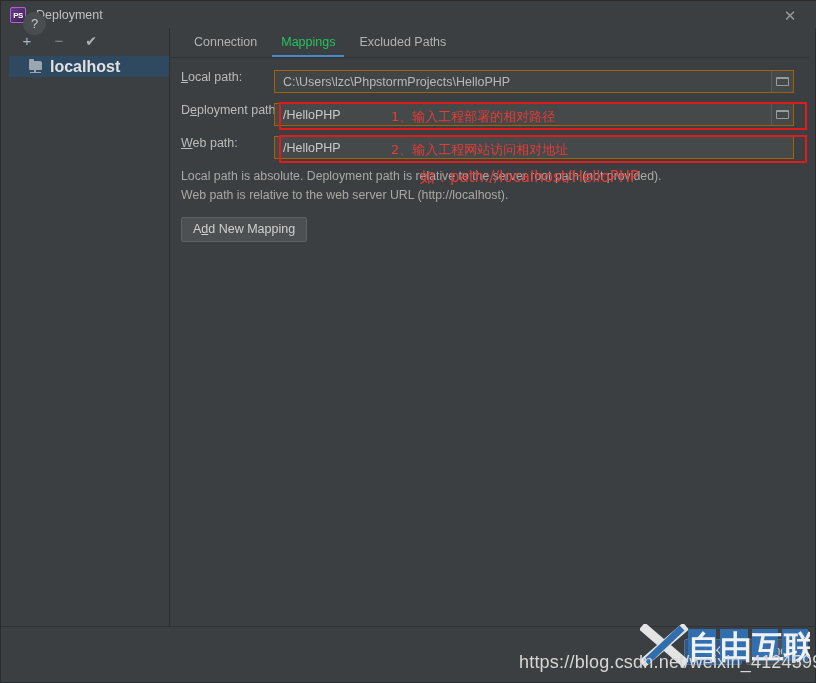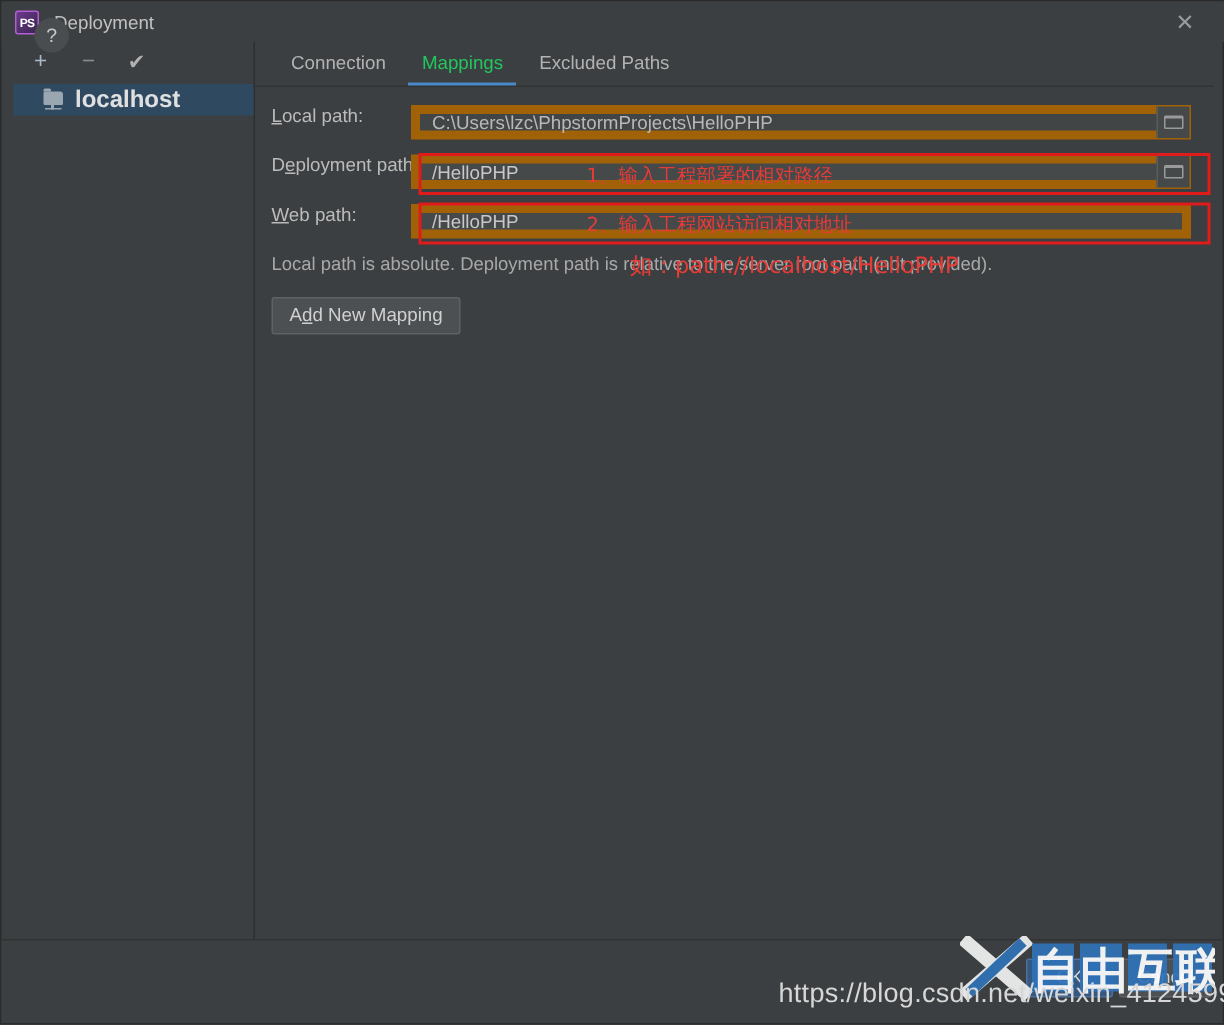--- a/index.html
+++ b/index.html
@@ -191,21 +191,21 @@
     position: relative;
     flex: 1;
     margin-right: 15px;
     height: 23px;
   }
   .field {
     position: absolute;
     left: 0; top: 0; right: 0;
     height: 23px;
     background: #45494a;
-    border: 6px solid #a16207;
+    border: 1px solid #a16207;
     box-sizing: border-box;
     display: flex;
     align-items: center;
     padding-left: 8px;
     font-size: 12.5px;
     color: #c8c8c8;
     cursor: text;
   }
   .field.readonly { background: #424546; color: #b8b8b8; }
   .browse {
@@ -398,20 +398,21 @@
 
       
       <div class="row">
         <div class="row-label"><u>W</u>eb path:</div>
         <div class="field-wrap">
           <div class="field">/HelloPHP</div>
         </div>
       </div>
 
       <div class="helptext">Local path is absolute. Deployment path is relative to the server root path (not provided).</div>
+      <div class="helptext">Web path is relative to the web server URL (http://localhost).</div>
 
       <div class="add-btn">A<u>d</u>d New Mapping</div>
     </div>
 
     <div class="redbox" style="left:110px; top:74px; width:528px; height:28px;"></div>
     <div class="redbox" style="left:110px; top:107px; width:528px; height:28px;"></div>
 
     <div class="annot" style="left:222px; top:80px;">1、输入工程部署的相对路径</div>
     <div class="annot" style="left:222px; top:113px;">2、输入工程网站访问相对地址</div>
     <div class="annot" style="left:251px; top:140px; font-size:15px;">如：path://localhost/HelloPHP</div>

